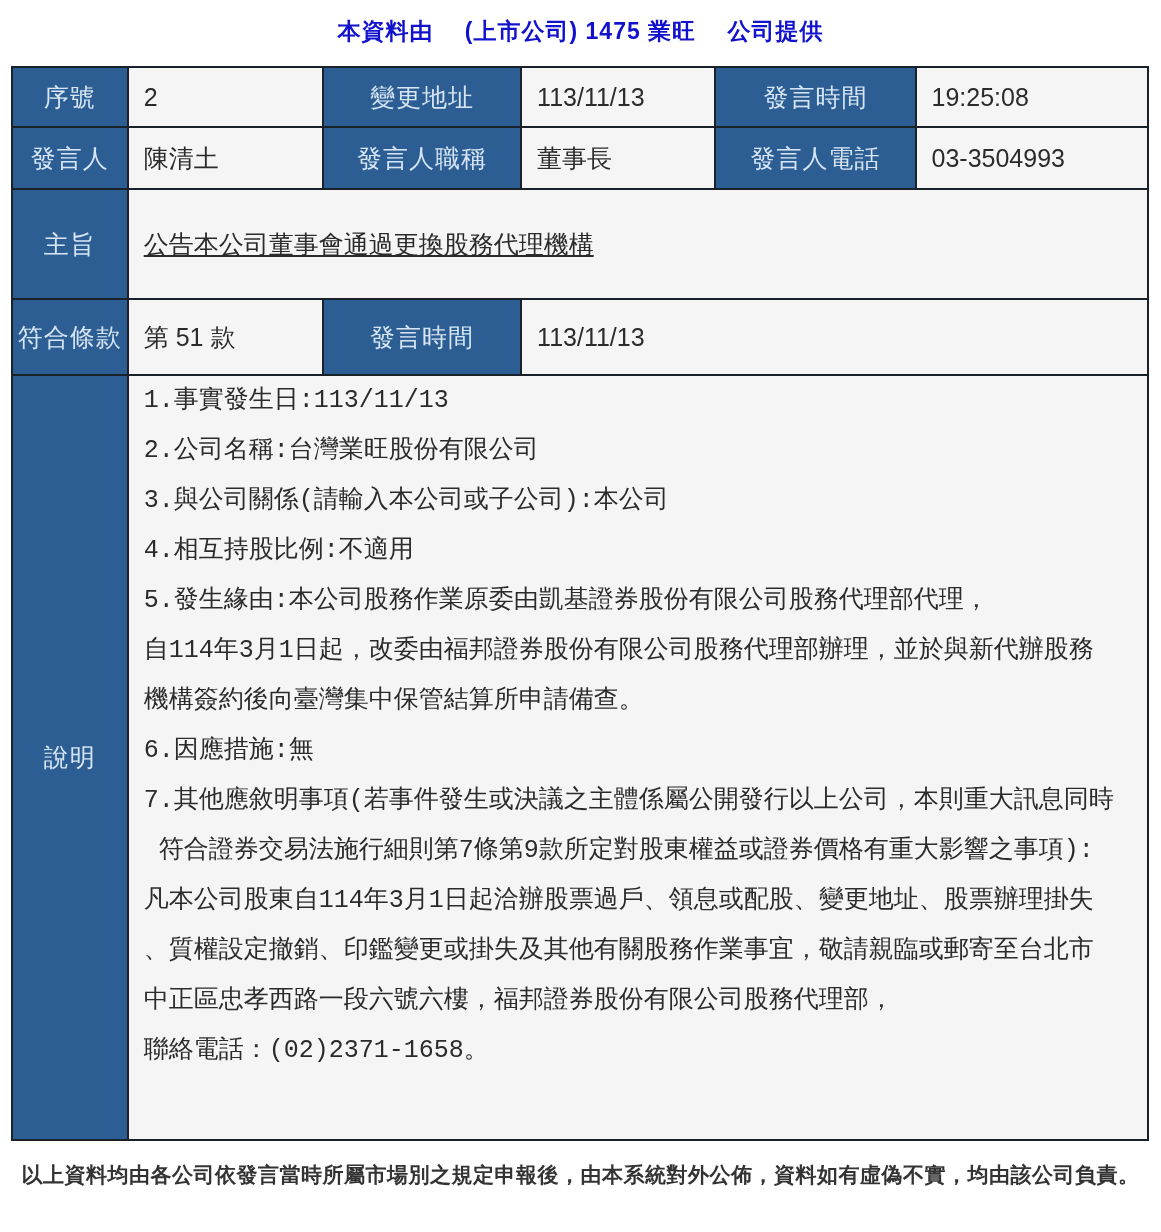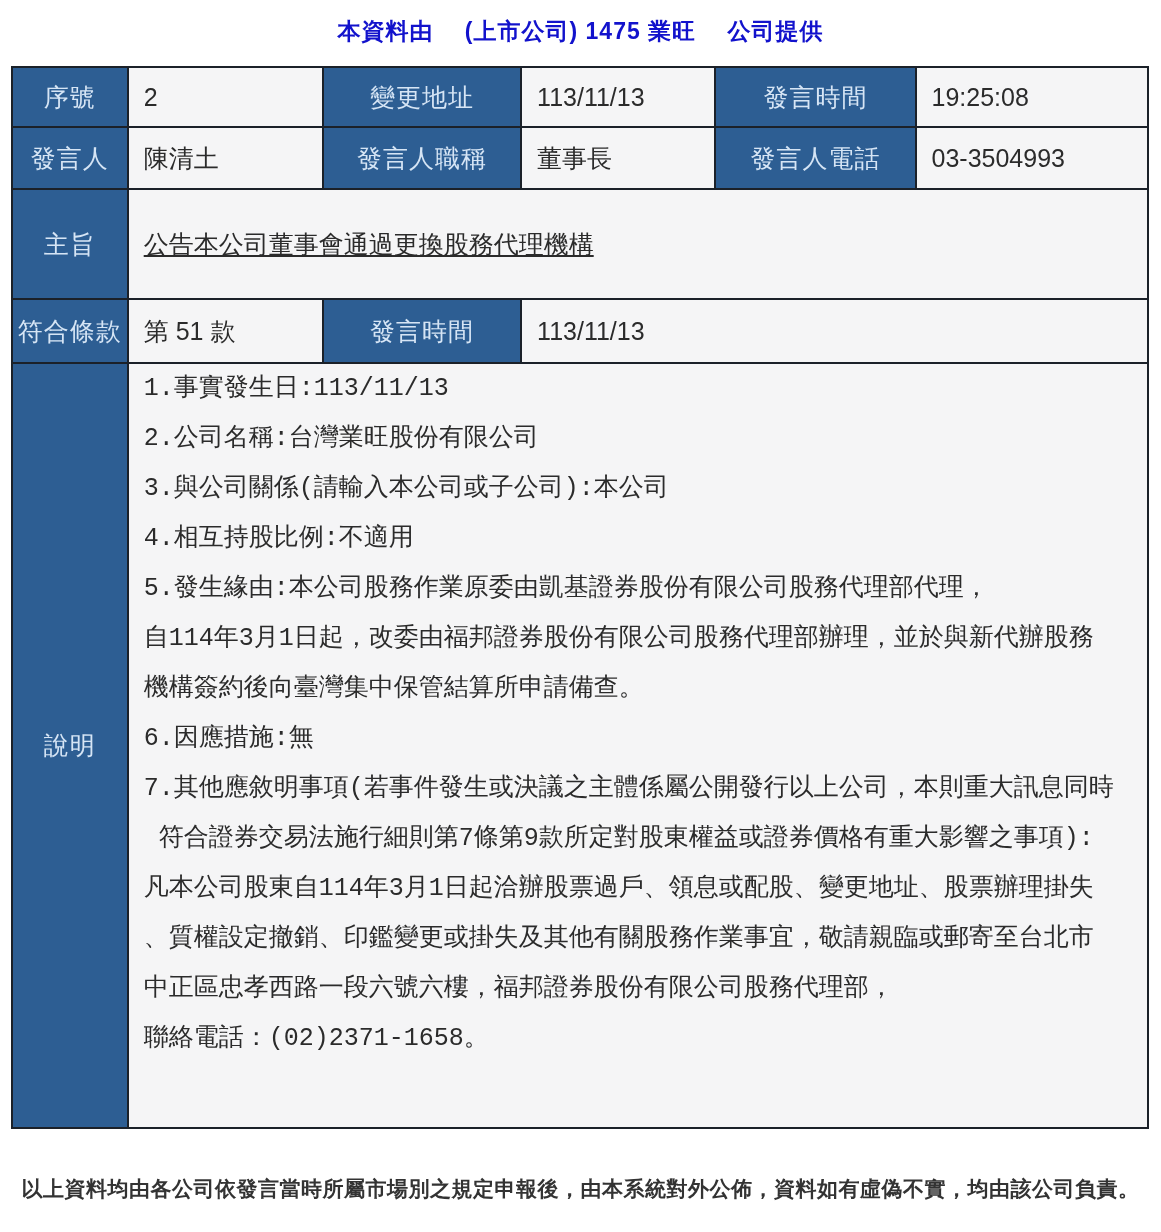--- a/index.html
+++ b/index.html
@@ -48,21 +48,21 @@
   td.desc-cell {
     font-family: Liberation Mono, monospace;
     font-size: 26px;
     line-height: 50px;
     color: #222222;
     vertical-align: top;
     padding: 22px 16px 10px 16px;
     white-space: pre-wrap;
   }
   .footer-disclaimer {
-    margin-top: 46px;
+    margin-top: 20px;
     text-align: center;
     color: #333333;
     font-size: 21px;
     font-weight: bold;
     white-space: nowrap;
     letter-spacing: 0.5px;
   }
 </style>
 </head>
 <body>
@@ -96,21 +96,21 @@
     <td>董事長</td>
     <th>發言人電話</th>
     <td>03-3504993</td>
   </tr>
 
   <tr style="height:110px">
     <th>主旨</th>
     <td colspan="5" class="subject-cell">公告本公司董事會通過更換股務代理機構</td>
   </tr>
 
-  <tr style="height:64px">
+  <tr style="height:76px">
     <th>符合條款</th>
     <td>第 51 款</td>
     <th>發言時間</th>
     <td colspan="3">113/11/13</td>
   </tr>
 
   <tr style="height:765px">
     <th>說明</th>
     <td colspan="5" class="desc-cell">1.事實發生日:113/11/13
 2.公司名稱:台灣業旺股份有限公司

